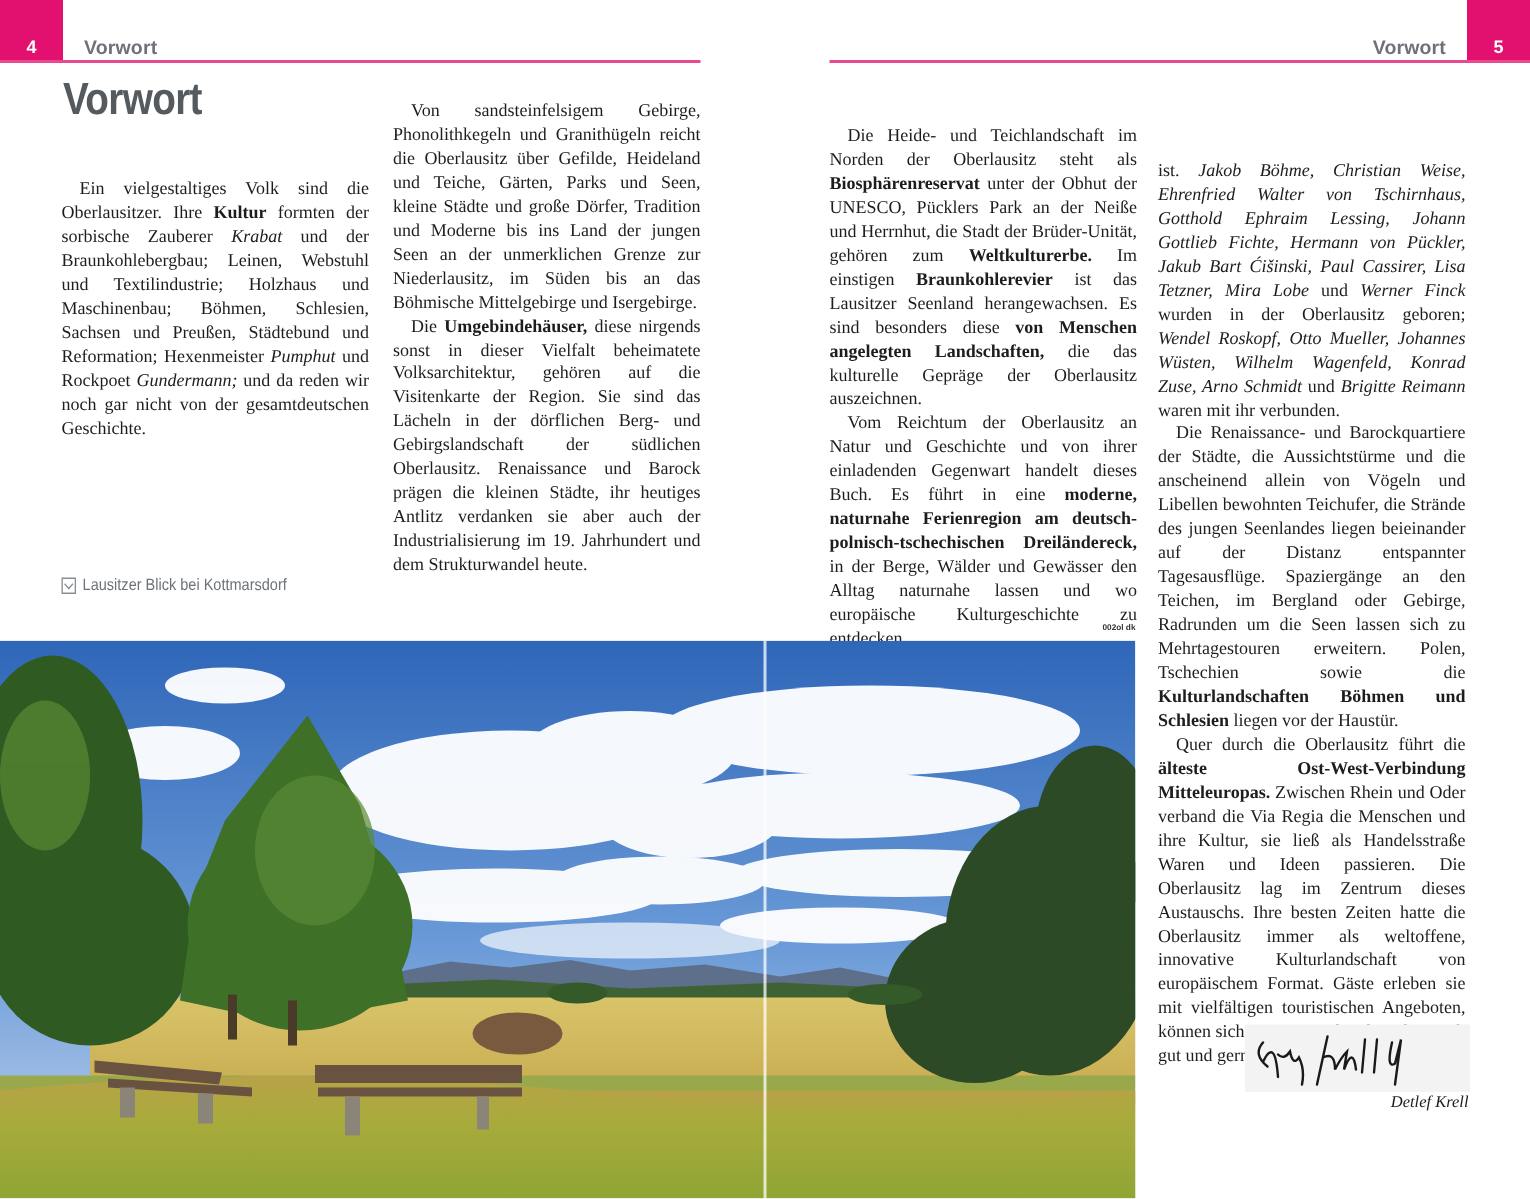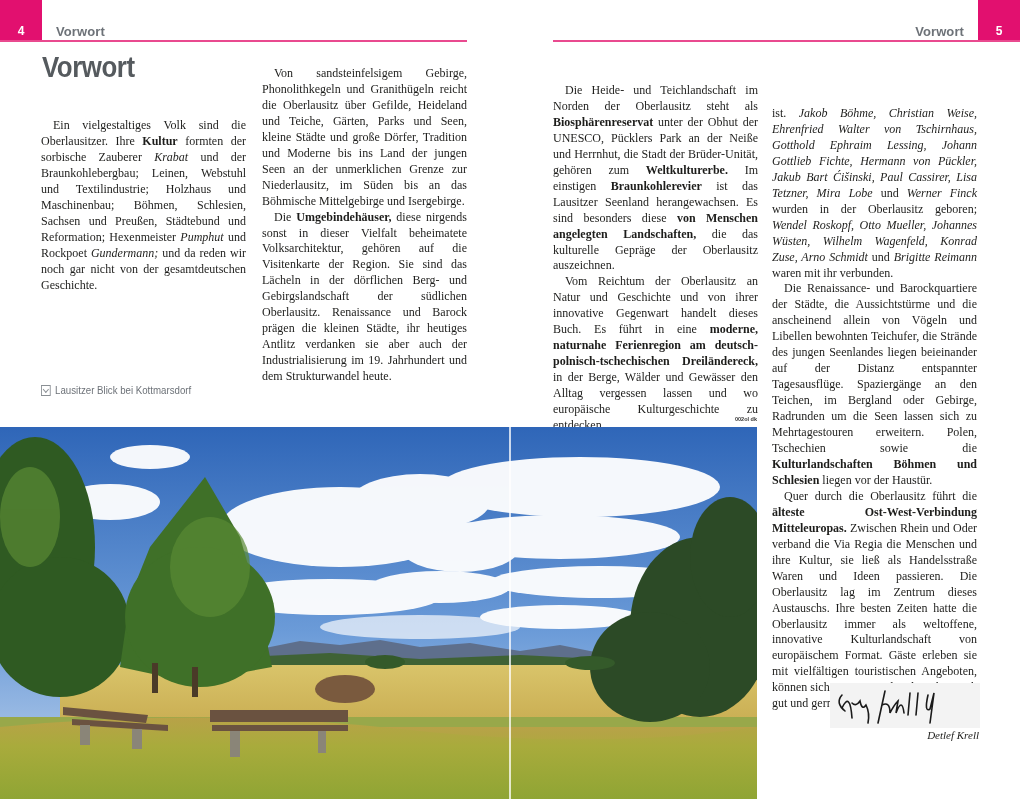--- a/index.html
+++ b/index.html
@@ -78,21 +78,21 @@
   <span>Lausitzer Blick bei Kottmarsdorf</span>
 </div>
 
 <div class="col c2">
   <p class="ind"><span>Von sandsteinfelsigem Gebirge, Phonolithkegeln und Granithügeln reicht die Oberlausitz über Gefilde, Heideland und Teiche, Gärten, Parks und Seen, kleine Städte und große Dörfer, Tradition und Moderne bis ins Land der jungen Seen an der unmerklichen Grenze zur Niederlausitz, im Süden bis an das Böhmische Mittelgebirge und Isergebirge.</span></p>
   <p class="ind"><span>Die </span><b>Umgebindehäuser,</b><span> diese nirgends sonst in dieser Vielfalt beheimatete Volksarchitektur, gehören auf die Visitenkarte der Region. Sie sind das Lächeln in der dörflichen Berg- und Gebirgslandschaft der südlichen Oberlausitz. Renaissance und Barock prägen die kleinen Städte, ihr heutiges Antlitz verdanken sie aber auch der Industrialisierung im 19. Jahrhundert und dem Strukturwandel heute.</span></p>
 </div>
 
 <div class="col c3">
   <p class="ind"><span>Die Heide- und Teichlandschaft im Norden der Oberlausitz steht als </span><b>Biosphärenreservat</b><span> unter der Obhut der UNESCO, Pücklers Park an der Neiße und Herrnhut, die Stadt der Brüder-Unität, gehören zum </span><b>Weltkulturerbe.</b><span> Im einstigen </span><b>Braunkohlerevier</b><span> ist das Lausitzer Seenland herangewachsen. Es sind besonders diese </span><b>von Menschen angelegten Landschaften,</b><span> die das kulturelle Gepräge der Oberlausitz auszeichnen.</span></p>
-  <p class="ind"><span>Vom Reichtum der Oberlausitz an Natur und Geschichte und von ihrer innovative Gegenwart handelt dieses Buch. Es führt in eine </span><b>moderne, naturnahe Ferienregion am deutsch-polnisch-tschechischen Dreiländereck,</b><span> in der Berge, Wälder und Gewässer den Alltag vergessen lassen und wo europäische Kulturgeschichte zu entdecken</span></p>
+  <p class="ind"><span>Vom Reichtum der Oberlausitz an Natur und Geschichte und von ihrer einladenden Gegenwart handelt dieses Buch. Es führt in eine </span><b>moderne, naturnahe Ferienregion am deutsch-polnisch-tschechischen Dreiländereck,</b><span> in der Berge, Wälder und Gewässer den Alltag naturnahe lassen und wo europäische Kulturgeschichte zu entdecken</span></p>
 </div>
 
 <div class="col c4">
   <p><span>ist. </span><i>Jakob Böhme, Christian Weise, Ehrenfried Walter von Tschirnhaus, Gotthold Ephraim Lessing, Johann Gottlieb Fichte, Hermann von Pückler, Jakub Bart Ćišinski, Paul Cassirer, Lisa Tetzner, Mira Lobe</i><span> und </span><i>Werner Finck</i><span> wurden in der Oberlausitz geboren; </span><i>Wendel Roskopf, Otto Mueller, Johannes Wüsten, Wilhelm Wagenfeld, Konrad Zuse, Arno Schmidt</i><span> und </span><i>Brigitte Reimann</i><span> waren mit ihr verbunden.</span></p>
   <p class="ind"><span>Die Renaissance- und Barockquartiere der Städte, die Aussichtstürme und die anscheinend allein von Vögeln und Libellen bewohnten Teichufer, die Strände des jungen Seenlandes liegen beieinander auf der Distanz entspannter Tagesausflüge. Spaziergänge an den Teichen, im Bergland oder Gebirge, Radrunden um die Seen lassen sich zu Mehrtagestouren erweitern. Polen, Tschechien sowie die </span><b>Kulturlandschaften Böhmen und Schlesien</b><span> liegen vor der Haustür.</span></p>
   <p class="ind"><span>Quer durch die Oberlausitz führt die </span><b>älteste Ost-West-Verbindung Mitteleuropas.</b><span> Zwischen Rhein und Oder verband die Via Regia die Menschen und ihre Kultur, sie ließ als Handelsstraße Waren und Ideen passieren. Die Oberlausitz lag im Zentrum dieses Austauschs. Ihre besten Zeiten hatte die Oberlausitz immer als weltoffene, innovative Kulturlandschaft von europäischem Format. Gäste erleben sie mit vielfältigen touristischen Angeboten, können sich in Natur und Kultur aber auch gut und gern auf sich selbst besinnen.</span></p>
 </div>
 
 <div class="credit">002ol dk</div>
 

